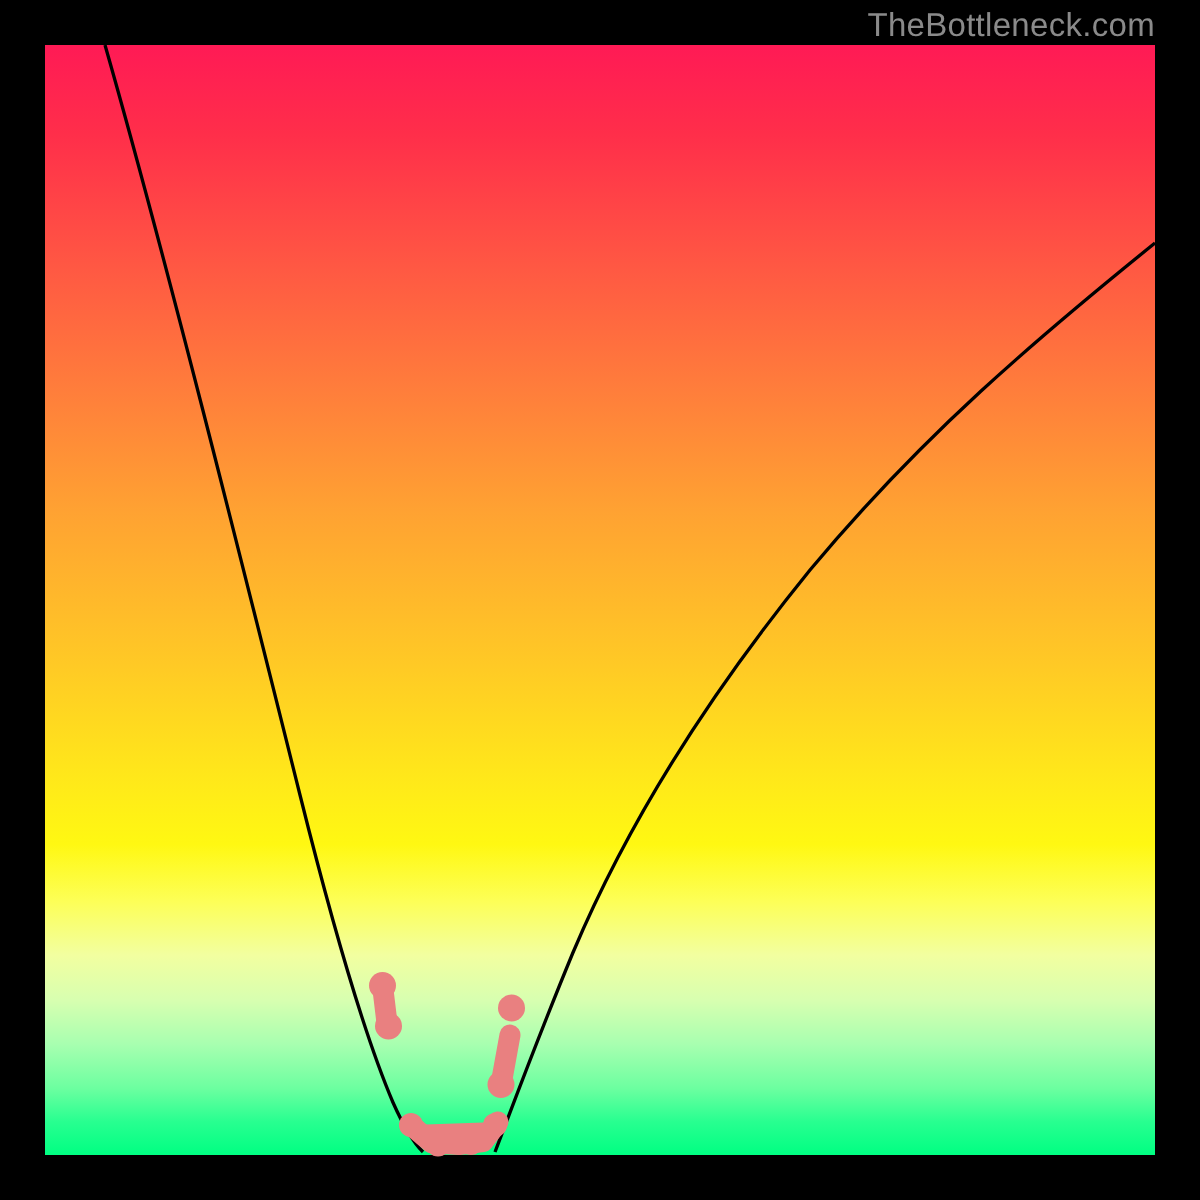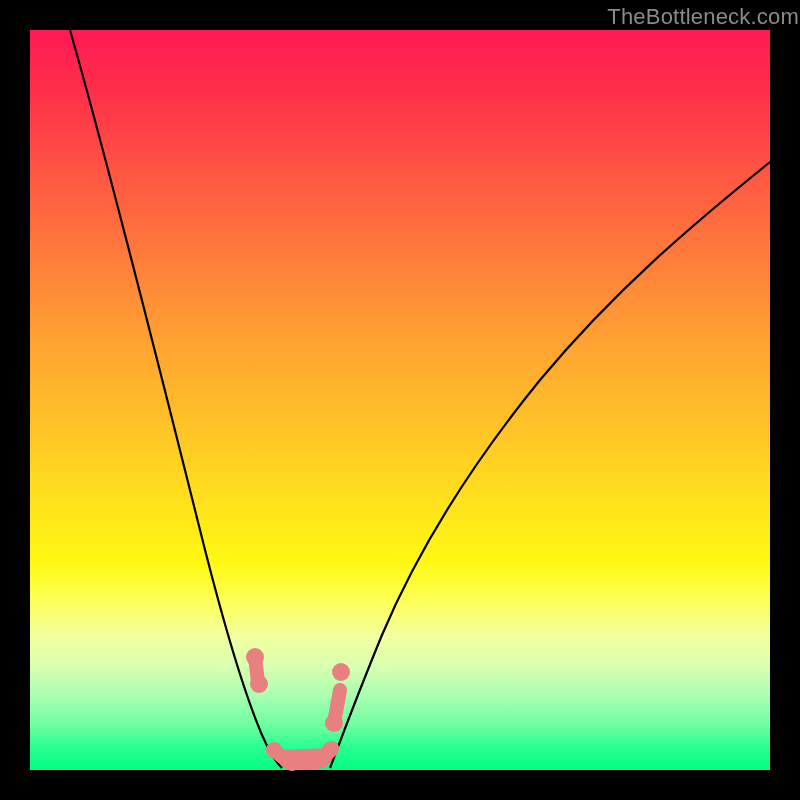--- a/index.html
+++ b/index.html
@@ -41,21 +41,21 @@
       #d8ffb0 86%,
       #a8ffb0 90%,
       #6cffa0 94%,
       #28ff90 97%,
       #00ff82 100%
     );
   }
   .watermark {
     position: absolute;
     top: 4px;
-    right: 1px;
+    right: 30px;
     color: #8a8a8a;
     font-size: 22px;
     letter-spacing: 0.2px;
     font-weight: 400;
     user-select: none;
   }
   svg.curves {
     position: absolute;
     top: 0;
     left: 0;

